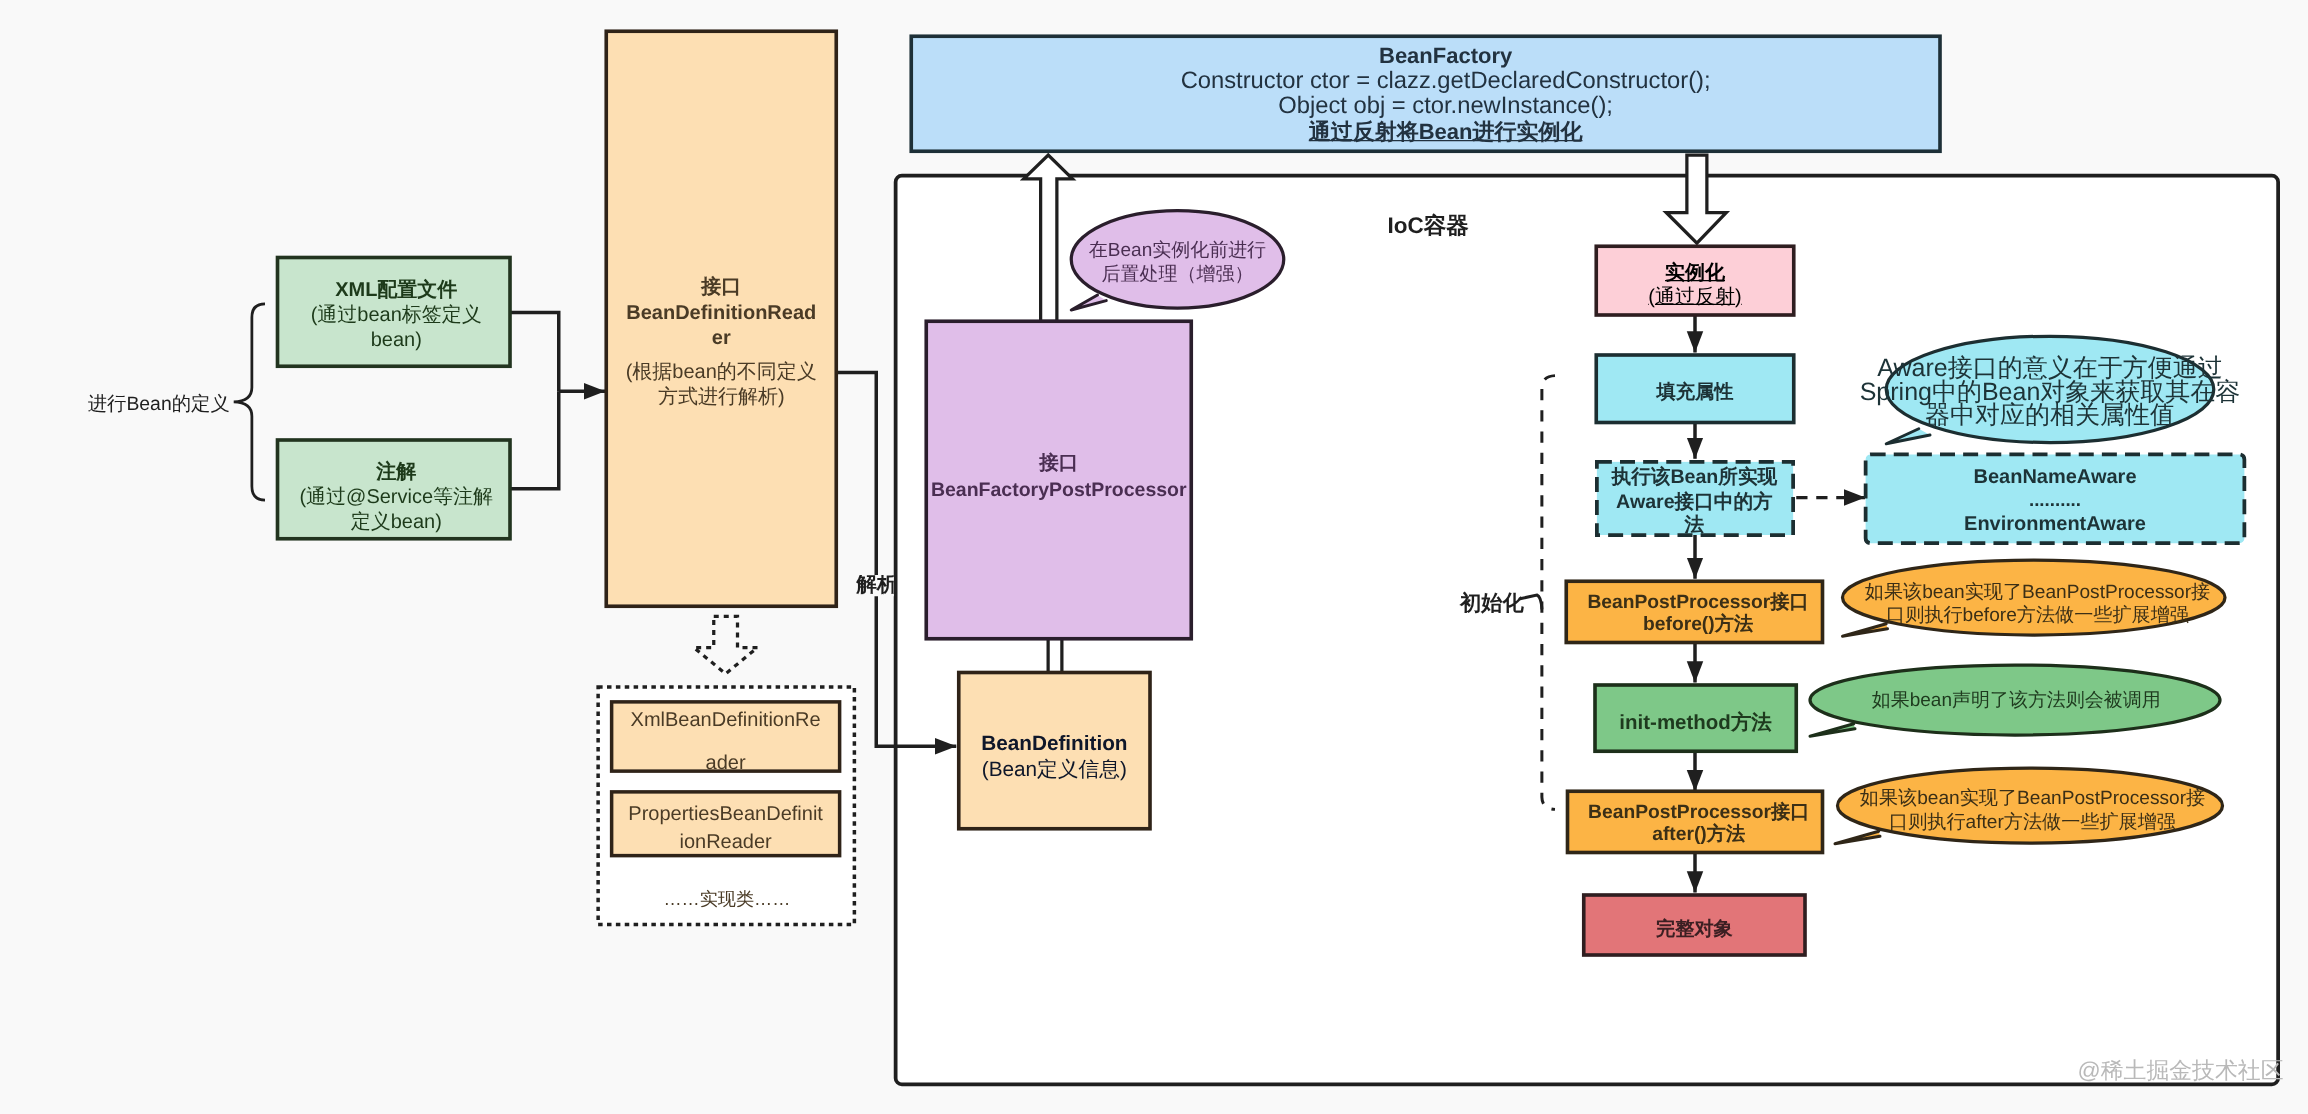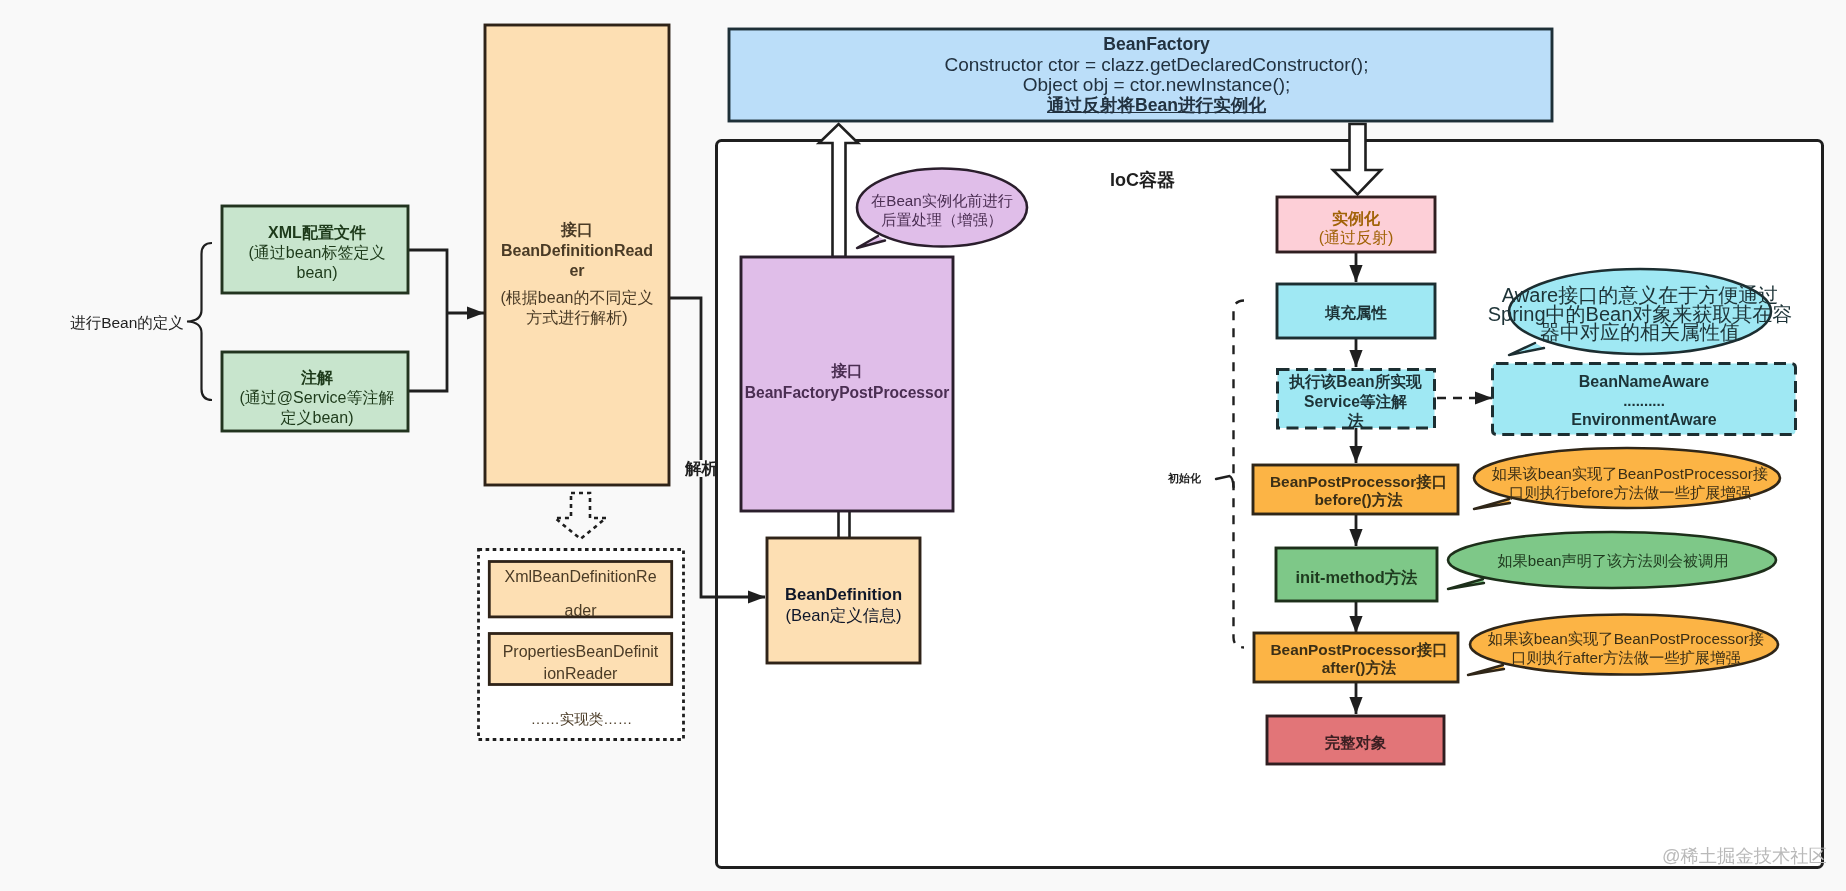--- a/index.html
+++ b/index.html
@@ -156,21 +156,21 @@
   <div class="b" style="font-size:17.6px;line-height:21px;">BeanFactory</div>
   <div>Constructor ctor = clazz.getDeclaredConstructor();</div>
   <div>Object obj = ctor.newInstance();</div>
   <div class="b" style="font-size:17.6px;line-height:21px;text-decoration:underline;">通过反射将Bean进行实例化</div>
 </div>
 
 <div class="free b" style="left:1110px;top:168px;font-size:18px;color:#1f1f1f;">
   <span>IoC容器</span>
 </div>
 
-<div class="free b" style="left:1168px;top:471px;font-size:11px;color:#1f1f1f;">
+<div class="free b" style="left:1168px;top:471px;font-size:17px;color:#1f1f1f;">
   <span>初始化</span>
 </div>
 
 <div class="free" style="left:1662px;top:843px;font-size:18.3px;color:#b9b9b9;">
   <span>@稀土掘金技术社区</span>
 </div>
 
 <div class="node" style="left:867px;top:191px;width:150px;color:#4a2e52;font-size:15.2px;line-height:19px;justify-content:flex-end;">
   <div>在Bean实例化前进行</div>
   <div>后置处理（增强）</div>
@@ -185,30 +185,30 @@
   <div>口则执行before方法做一些扩展增强</div>
 </div>
 <div class="node" style="left:1498px;top:551px;width:230px;color:#1e3a1e;font-size:15.2px;line-height:19px;">
   <div>如果bean声明了该方法则会被调用</div>
 </div>
 <div class="node" style="left:1481px;top:630px;width:290px;color:#3b2f16;font-size:15.3px;line-height:18.5px;">
   <div>如果该bean实现了BeanPostProcessor接</div>
   <div>口则执行after方法做一些扩展增强</div>
 </div>
 
-<div class="node" style="left:1279px;top:202px;width:154px;height:51px;color:#a16207;font-size:16px;line-height:19px;">
+<div class="node" style="left:1279px;top:202px;width:154px;height:51px;color:#000000;font-size:16px;line-height:19px;text-decoration:underline;">
   <div class="b">实例化</div>
   <div>(通过反射)</div>
 </div>
 <div class="node b" style="left:1279px;top:288px;width:154px;height:50px;color:#1d3337;font-size:15.4px;">
   <span>填充属性</span>
 </div>
 <div class="node b" style="left:1280px;top:374px;width:151px;height:55px;color:#1d3337;font-size:15.7px;line-height:19.6px;">
   <div>执行该Bean所实现</div>
-  <div>Service等注解</div>
+  <div>Aware接口中的方</div>
   <div>法</div>
 </div>
 <div class="node b" style="left:1494px;top:367px;width:300px;height:68px;color:#1d3337;font-size:16px;line-height:24px;">
   <div>BeanNameAware</div>
   <div style="font-size:15px;line-height:14px;letter-spacing:0px;">..........</div>
   <div>EnvironmentAware</div>
 </div>
 <div class="node b" style="left:1258px;top:468px;width:201px;height:45px;color:#3b2f16;font-size:15.4px;line-height:17.5px;">
   <div>BeanPostProcessor接口</div>
   <div>before()方法</div>

